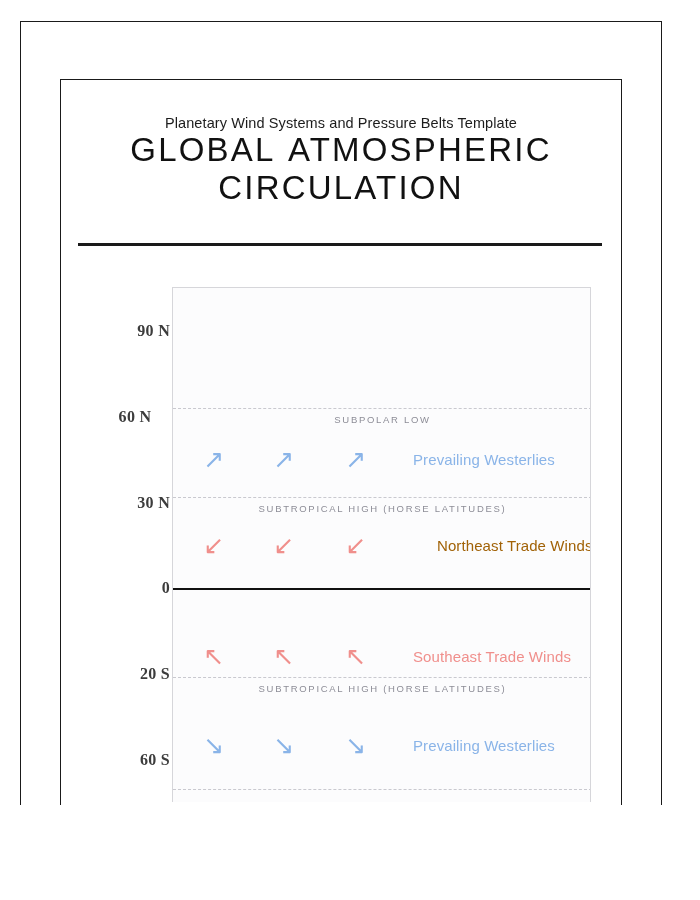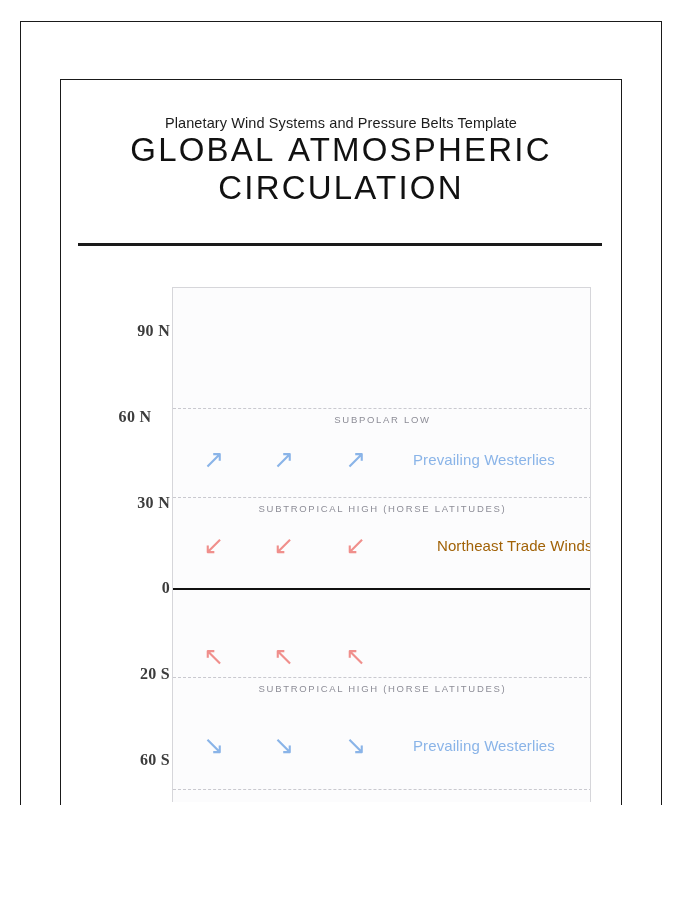--- a/index.html
+++ b/index.html
@@ -202,20 +202,21 @@
     <div class="wind-row" style="top: 240.5px;">
       <span class="wind-arrow w-red" style="color: rgb(240, 143, 140); left: 30px;">↙</span>
       <span class="wind-arrow w-red" style="color: rgb(240, 143, 140); left: 100px;">↙</span>
       <span class="wind-arrow w-red" style="color: rgb(240, 143, 140); left: 172px;">↙</span>
       <span class="wind-name" style="color: #a16207; left: 240px; margin-left: 24px;">Northeast Trade Winds</span>
     </div>
     <div class="wind-row" style="top: 352.083px;">
       <span class="wind-arrow w-red" style="color: rgb(240, 143, 140); left: 30px;">↖</span>
       <span class="wind-arrow w-red" style="color: rgb(240, 143, 140); left: 100px;">↖</span>
       <span class="wind-arrow w-red" style="color: rgb(240, 143, 140); left: 172px;">↖</span>
+      <span class="wind-name" style="color: rgb(240, 143, 140); left: 240px;">Southeast Trade Winds</span>
     </div>
     <div class="wind-row" style="top: 440.778px;">
       <span class="wind-arrow w-blue" style="color: rgb(138, 180, 232); left: 30px;">↘</span>
       <span class="wind-arrow w-blue" style="color: rgb(138, 180, 232); left: 100px;">↘</span>
       <span class="wind-arrow w-blue" style="color: rgb(138, 180, 232); left: 172px;">↘</span>
       <span class="wind-name" style="color: rgb(138, 180, 232); left: 240px;">Prevailing Westerlies</span>
     </div>
   </div>
 
 </body></html>

